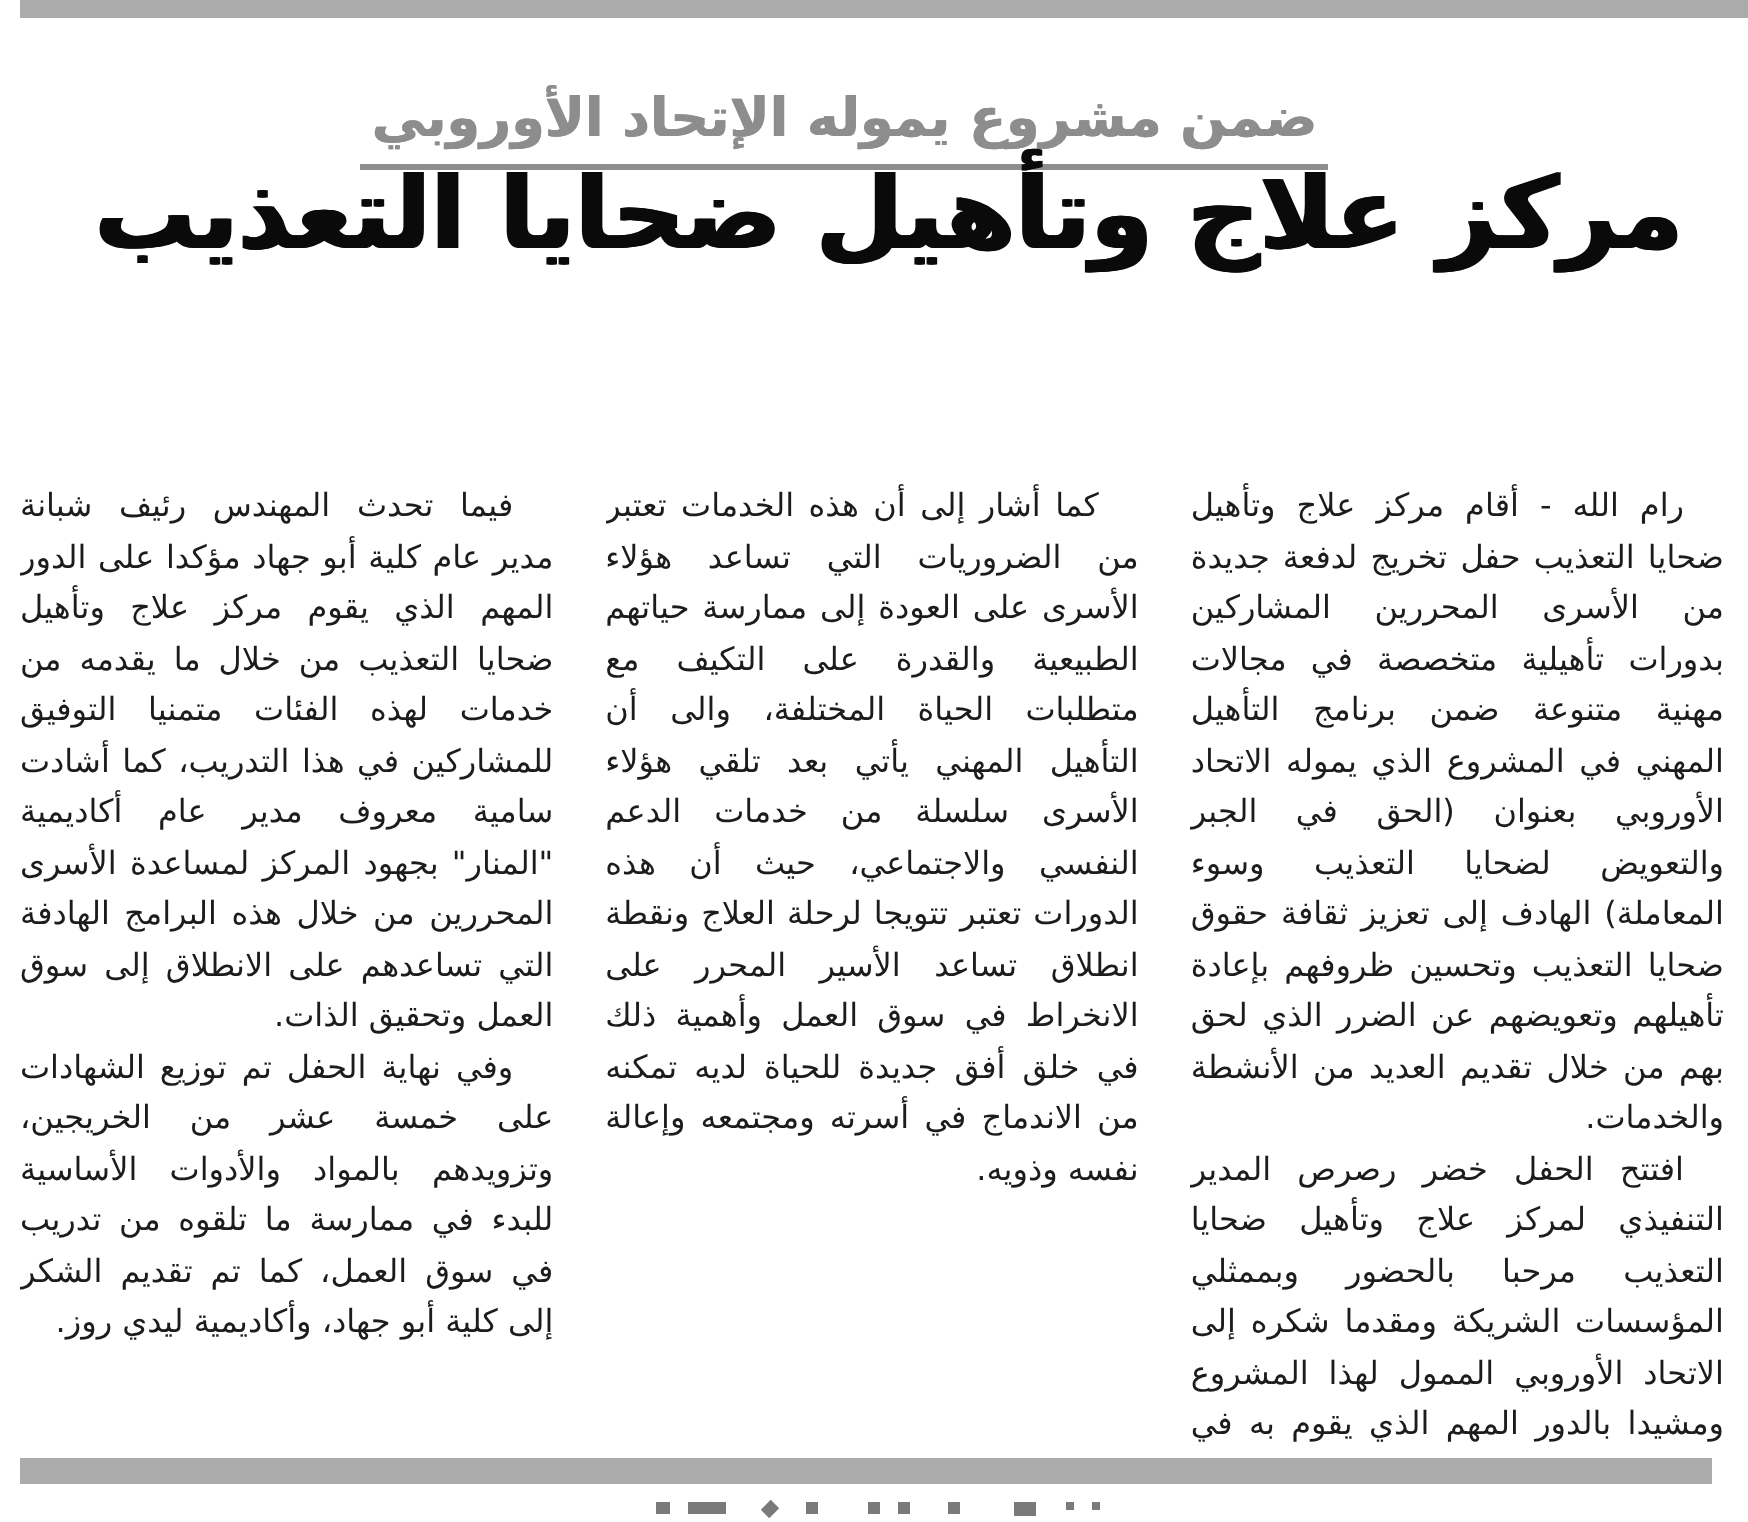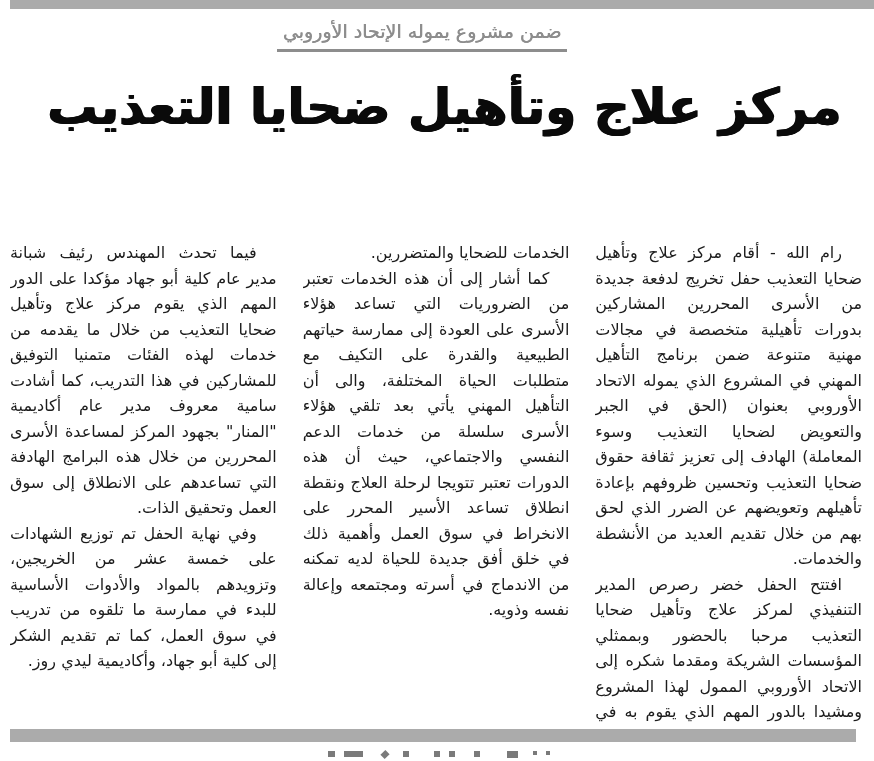--- a/index.html
+++ b/index.html
@@ -17,26 +17,27 @@
   .top-bar{
     position:absolute;top:0;left:10px;right:0;height:9px;
     background:var(--bar);
   }
   .kicker-wrap{
     position:absolute;top:20px;left:0;right:0;
     text-align:center;
   }
   .kicker{
     display:inline-block;
-    font-size:19px;font-weight:normal;
+    font-size:27px;font-weight:bold;
     color:var(--kicker);
     text-shadow:0.5px 0 0 var(--kicker);
     padding:0 6px 7px 6px;
     border-bottom:3px solid var(--kicker);
     margin-right:30px;
+    margin-top:24px;
   }
   .headline{
     position:absolute;top:68px;left:0;right:0;margin:0;
     text-align:center;
     font-size:50px;line-height:79px;font-weight:bold;
     color:var(--headline);
     text-shadow:0.8px 0 0 var(--headline),-0.8px 0 0 var(--headline);
   }
   .headline .hl-line{display:block;margin-left:15px;}
   .body-cols{
@@ -88,21 +89,20 @@
   </h1>
 
   <div class="body-cols">
 
     <div class="col">
       <p class="indent">رام الله - أقام مركز علاج وتأهيل ضحايا التعذيب حفل تخريج لدفعة جديدة من الأسرى المحررين المشاركين بدورات تأهيلية متخصصة في مجالات مهنية متنوعة ضمن برنامج التأهيل المهني في المشروع الذي يموله الاتحاد الأوروبي بعنوان (الحق في الجبر والتعويض لضحايا التعذيب وسوء المعاملة) الهادف إلى تعزيز ثقافة حقوق ضحايا التعذيب وتحسين ظروفهم بإعادة تأهيلهم وتعويضهم عن الضرر الذي لحق بهم من خلال تقديم العديد من الأنشطة والخدمات.</p>
       <p class="indent">افتتح الحفل خضر رصرص المدير التنفيذي لمركز علاج وتأهيل ضحايا التعذيب مرحبا بالحضور وبممثلي المؤسسات الشريكة ومقدما شكره إلى الاتحاد الأوروبي الممول لهذا المشروع ومشيدا بالدور المهم الذي يقوم به في مساعدة الشعب الفلسطيني ودعمه الذي يساهم بشكل كبير في تقديم هذه</p>
     </div>
 
     <div class="col">
-      <p>الخدمات للضحايا والمتضررين.</p>
       <p class="indent">كما أشار إلى أن هذه الخدمات تعتبر من الضروريات التي تساعد هؤلاء الأسرى على العودة إلى ممارسة حياتهم الطبيعية والقدرة على التكيف مع متطلبات الحياة المختلفة، والى أن التأهيل المهني يأتي بعد تلقي هؤلاء الأسرى سلسلة من خدمات الدعم النفسي والاجتماعي، حيث أن هذه الدورات تعتبر تتويجا لرحلة العلاج ونقطة انطلاق تساعد الأسير المحرر على الانخراط في سوق العمل وأهمية ذلك في خلق أفق جديدة للحياة لديه تمكنه من الاندماج في أسرته ومجتمعه وإعالة نفسه وذويه.</p>
     </div>
 
     <div class="col">
       <p class="indent">فيما تحدث المهندس رئيف شبانة مدير عام كلية أبو جهاد مؤكدا على الدور المهم الذي يقوم مركز علاج وتأهيل ضحايا التعذيب من خلال ما يقدمه من خدمات لهذه الفئات متمنيا التوفيق للمشاركين في هذا التدريب، كما أشادت سامية معروف مدير عام أكاديمية "المنار" بجهود المركز لمساعدة الأسرى المحررين من خلال هذه البرامج الهادفة التي تساعدهم على الانطلاق إلى سوق العمل وتحقيق الذات.</p>
       <p class="indent">وفي نهاية الحفل تم توزيع الشهادات على خمسة عشر من الخريجين، وتزويدهم بالمواد والأدوات الأساسية للبدء في ممارسة ما تلقوه من تدريب في سوق العمل، كما تم تقديم الشكر إلى كلية أبو جهاد، وأكاديمية ليدي روز.</p>
     </div>
 
   </div>
 

